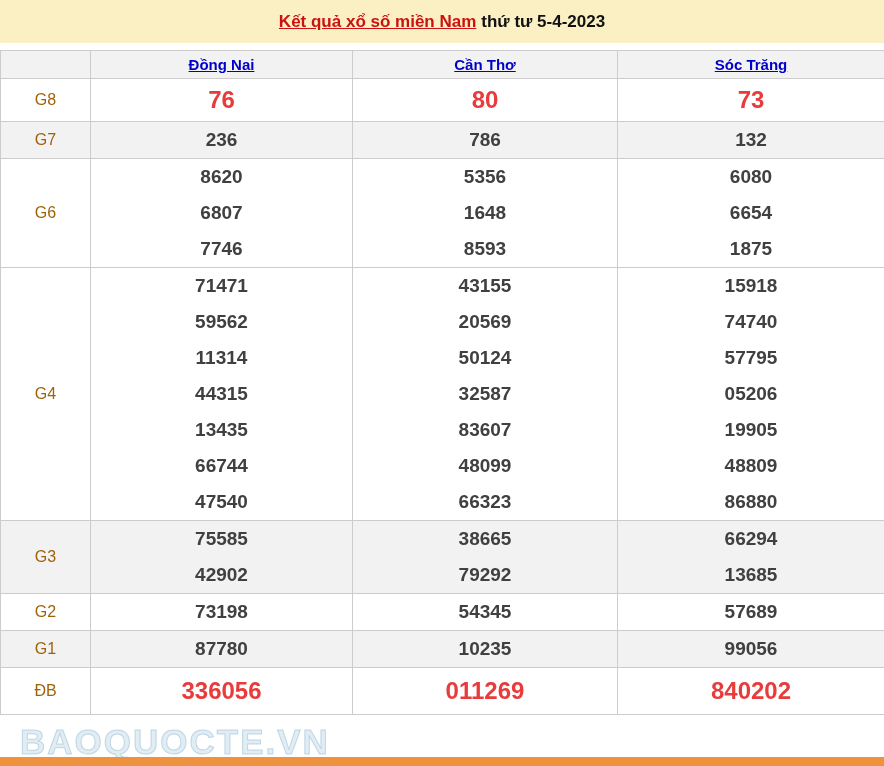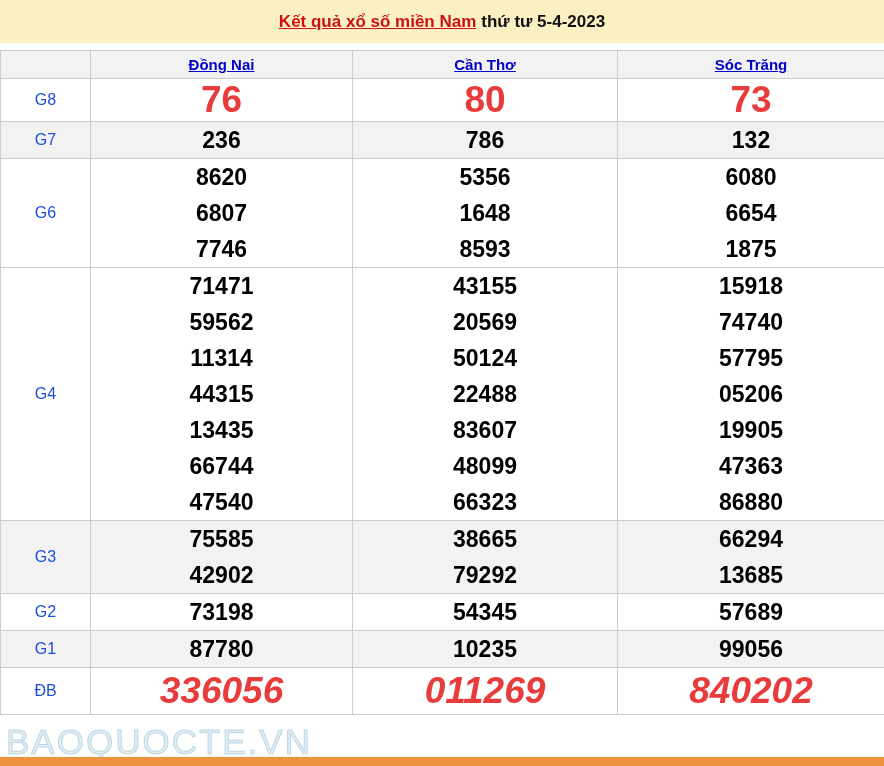--- a/index.html
+++ b/index.html
@@ -36,29 +36,29 @@
   table.results th,table.results td{
     border:1px solid var(--border-gray);
     text-align:center;vertical-align:middle;background:#fff;padding:0;
   }
   table.results thead th{
     height:28px;background:var(--shade-gray);
     font-size:15px;font-weight:bold;
   }
   table.results thead th a{color:var(--link-blue);text-decoration:underline;cursor:pointer;}
   tr.shaded td{background:var(--shade-gray);}
-  td.label-cell{font-size:16px;font-weight:normal;color:#1d4ed8;}
-  .num{font-size:23px;font-weight:bold;color:#000000;line-height:36px;}
-  tr.highlight .num{color:var(--red);font-size:37px;}
+  td.label-cell{font-size:16px;font-weight:normal;color:#a16207;}
+  .num{font-size:19px;font-weight:bold;color:#404040;line-height:36px;}
+  tr.highlight .num{color:var(--red);font-size:24px;}
   tr.g8 .num{line-height:42px;}
-  tr.db .num{line-height:46px;font-style:italic;}
+  tr.db .num{line-height:46px;}
 
   .watermark{
-    position:absolute;left:6px;bottom:4px;
-    font-size:35px;font-weight:normal;letter-spacing:2px;
+    position:absolute;left:20px;bottom:4px;
+    font-size:35px;font-weight:bold;letter-spacing:2px;
     color:rgba(188,214,228,0.45);
     -webkit-text-stroke:1px rgba(150,190,214,0.55);
     pointer-events:none;white-space:nowrap;
   }
   .bottom-bar{
     position:absolute;left:0;bottom:0;width:884px;height:9px;
     background:var(--orange);
   }
 </style>
 </head>
@@ -136,32 +136,32 @@
             <div class="num">11314</div>
             <div class="num">44315</div>
             <div class="num">13435</div>
             <div class="num">66744</div>
             <div class="num">47540</div>
           </td>
           <td>
             <div class="num">43155</div>
             <div class="num">20569</div>
             <div class="num">50124</div>
-            <div class="num">22488</div>
+            <div class="num">32587</div>
             <div class="num">83607</div>
             <div class="num">48099</div>
             <div class="num">66323</div>
           </td>
           <td>
             <div class="num">15918</div>
             <div class="num">74740</div>
             <div class="num">57795</div>
             <div class="num">05206</div>
             <div class="num">19905</div>
-            <div class="num">47363</div>
+            <div class="num">48809</div>
             <div class="num">86880</div>
           </td>
         </tr>
         <tr class="row shaded">
           <td class="label-cell">G3</td>
           <td>
             <div class="num">75585</div>
             <div class="num">42902</div>
           </td>
           <td>

